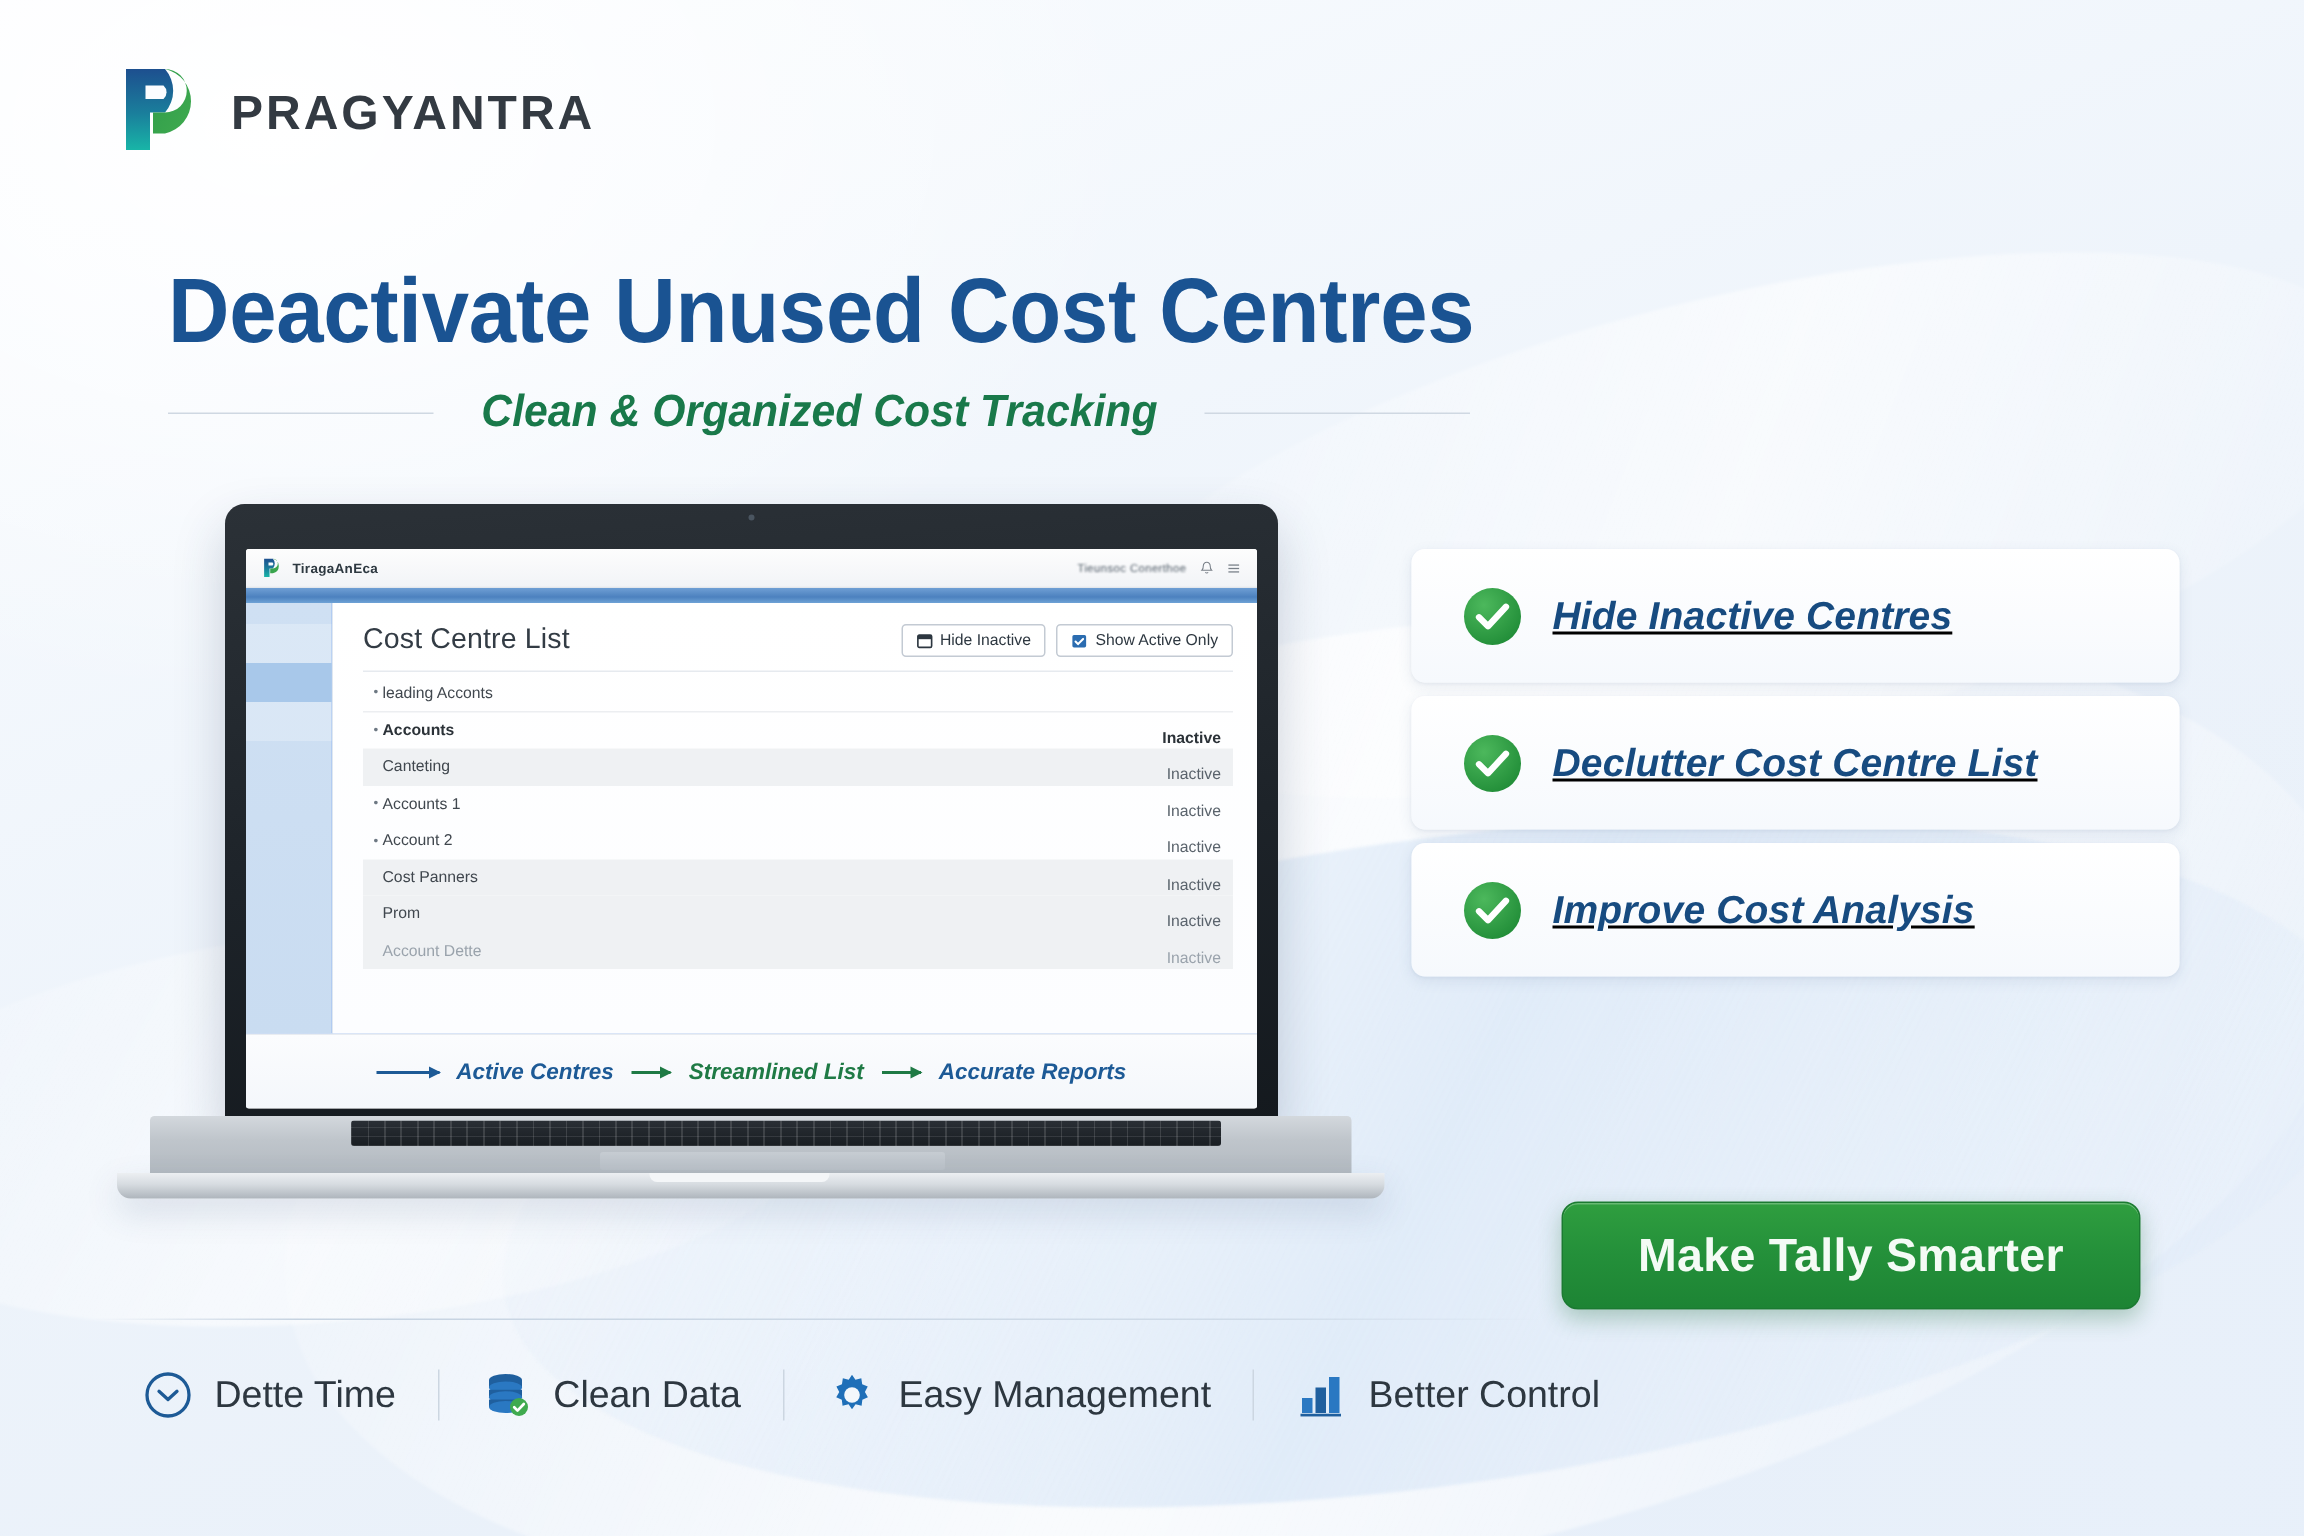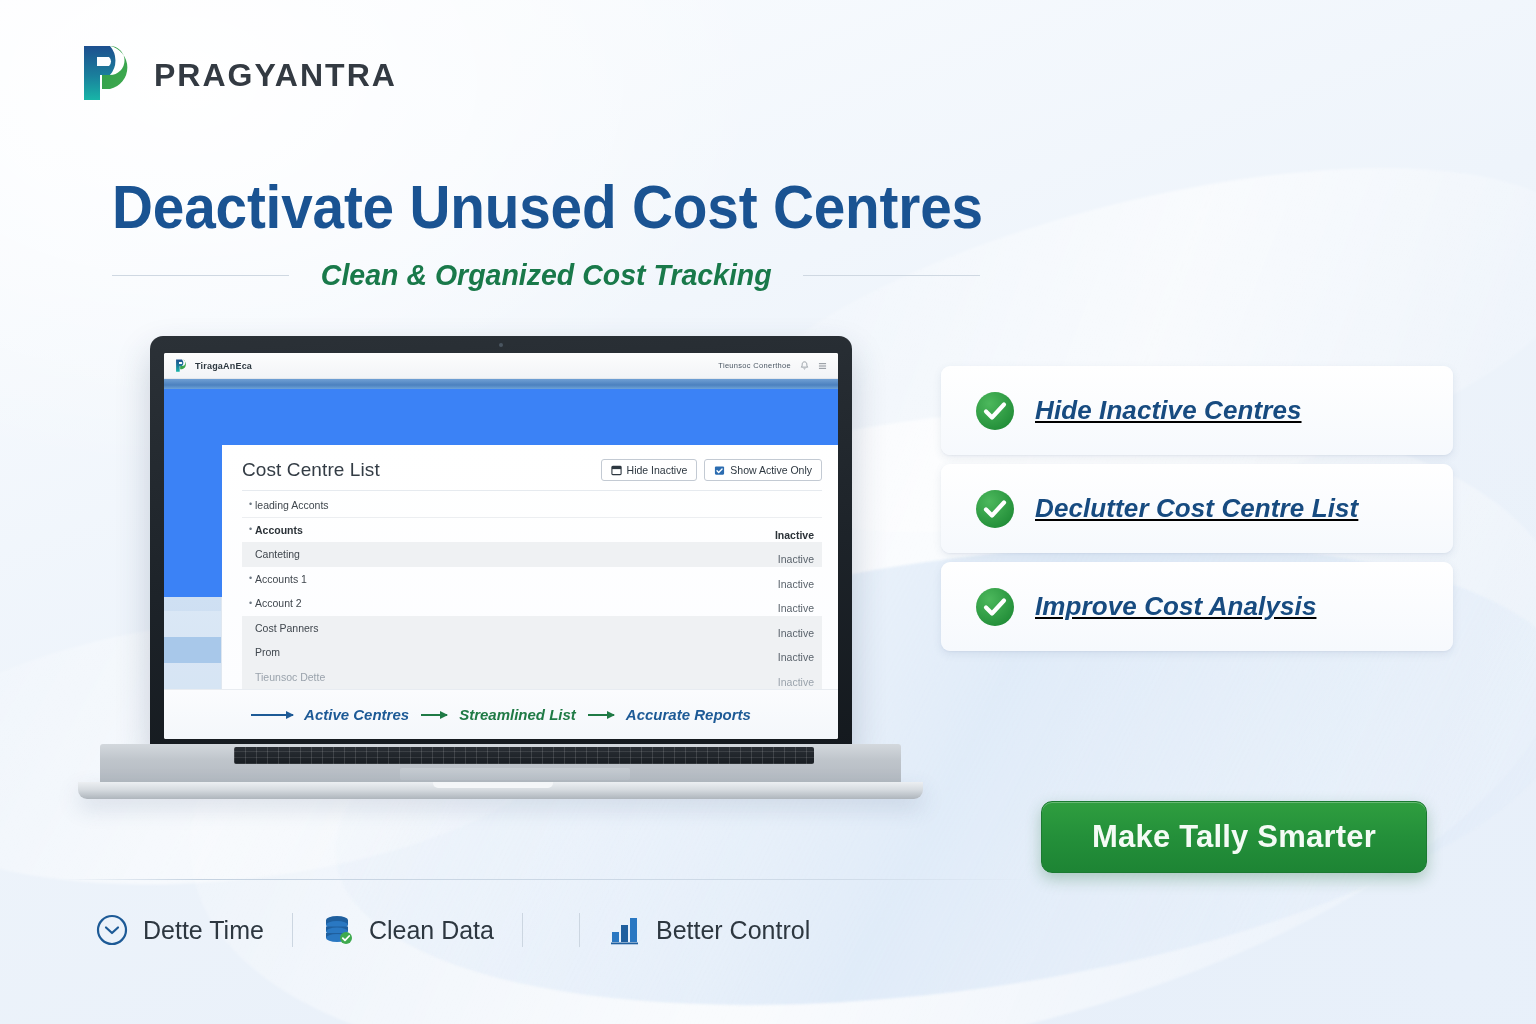--- a/index.html
+++ b/index.html
@@ -62,21 +62,21 @@
     color:#19794a; white-space:nowrap;
     transform:scaleX(0.95);
   }
 
   
   .laptop { position:absolute; left:78px; top:336px; width:845px; height:470px; }
   .lid {
     position:absolute; left:72px; top:0; width:702px; height:415px;
     background:linear-gradient(175deg,#2b3137 0%, #1d2329 55%, #14191e 100%);
     border-radius:13px 13px 4px 4px;
-    padding:17px 14px 12px 14px;
+    padding:30px 14px 12px 14px;
     box-shadow:0 16px 34px rgba(40,60,90,.22);
   }
   .cam { position:absolute; left:50%; top:7px; width:4px; height:4px; margin-left:-2px;
     background:#4a5560; border-radius:50%; }
   .screen {
     width:100%; height:100%;
     background:#fdfdfe; border-radius:2px; overflow:hidden;
     position:relative; display:flex; flex-direction:column;
   }
 
@@ -87,21 +87,21 @@
     border-bottom:1px solid #e3e7ec;
     display:flex; align-items:center; padding:0 11px;
   }
   .app-logo { width:13px; height:14px; margin-right:7px; }
   .app-name { font-size:9px; font-weight:700; color:#2d3840; filter:blur(.45px); letter-spacing:.2px; }
   .app-head-right { margin-left:auto; display:flex; align-items:center; gap:9px; }
   .app-head-txt { font-size:7.5px; color:#4c5864; filter:blur(.6px); letter-spacing:.3px; }
   .ic-sm { width:9px; height:10px; display:block; opacity:.72; }
   .app-bar { height:10px; flex:0 0 10px;
     background:linear-gradient(180deg,#6f9fd4 0%, #4c81bf 60%, #6ea2d6 100%); }
-  .app-body { flex:1; display:flex; background:#3b82f6; min-height:0;align-items:flex-end; }
+  .app-body { flex:1; display:flex; background:#3b82f6; min-height:0; }
 
   
   .app-side {
     width:58px; flex:0 0 58px; padding-top:14px;
     background:linear-gradient(180deg,#cfe0f3 0%, #c9dcf1 100%);
     border-right:1px solid #dfe7f0;
   }
   .side-block { height:26px; background:rgba(255,255,255,.25); }
   .side-block.active { background:#a8c8ea; }
 
@@ -334,21 +334,21 @@
               <span class="rname">Cost Panners</span>
               <span class="rstat">Inactive</span>
             </div>
             <div class="row shade">
               <span class="dot"></span>
               <span class="rname">Prom</span>
               <span class="rstat">Inactive</span>
             </div>
             <div class="row shade">
               <span class="dot"></span>
-              <span class="rname faded">Tieunsoc  Dette</span>
+              <span class="rname faded">Account  Dette</span>
               <span class="rstat faded">Inactive</span>
             </div>
           </div>
         </div>
       </div>
 
       <div class="flow">
         <span class="lead"></span>
         <span class="fblue">Active Centres</span>
         <span class="arw"></span>
@@ -428,20 +428,27 @@
       <rect x="5" y="20" width="22" height="5" fill="#1f5f9e"></rect>
       <ellipse cx="16" cy="25" rx="11" ry="4" fill="#2a78c2"></ellipse>
       <circle cx="25" cy="25" r="6" fill="#3faa4f"></circle>
       <path d="M21.8 25.2l2.2 2.2 4.2-4.4" fill="none" stroke="#fff" stroke-width="1.8" stroke-linecap="round" stroke-linejoin="round"></path>
     </svg>
     <span class="feat-label">Clean Data</span>
   </div>
 
   <div class="vdiv"></div>
 
+  <div class="feat">
+    <svg class="feat-ic" viewBox="0 0 34 34">
+      <path d="M17 3.5l2.3 3.3 3.9-1 .6 4 3.7 1.6-1.9 3.6 2 3.5-3.7 1.7-.5 4-4-1-2.4 3.3-2.3-3.3-4 1-.5-4-3.7-1.7 2-3.5-1.9-3.6 3.7-1.6.6-4 3.9 1z" fill="#1f6fb8"></path>
+      <circle cx="17" cy="17" r="5.2" fill="#f3f7fb"></circle>
+    </svg>
+    <span class="feat-label">Easy Management</span>
+  </div>
 
   <div class="vdiv"></div>
 
   <div class="feat">
     <svg class="feat-ic" viewBox="0 0 34 34">
       <rect x="4" y="19" width="7" height="10" fill="#2a78c2"></rect>
       <rect x="13" y="12" width="7" height="17" fill="#1f5f9e"></rect>
       <rect x="22" y="5" width="7" height="24" fill="#2a78c2"></rect>
       <rect x="3" y="29.5" width="27" height="1.8" fill="#1f5f9e"></rect>
     </svg>

